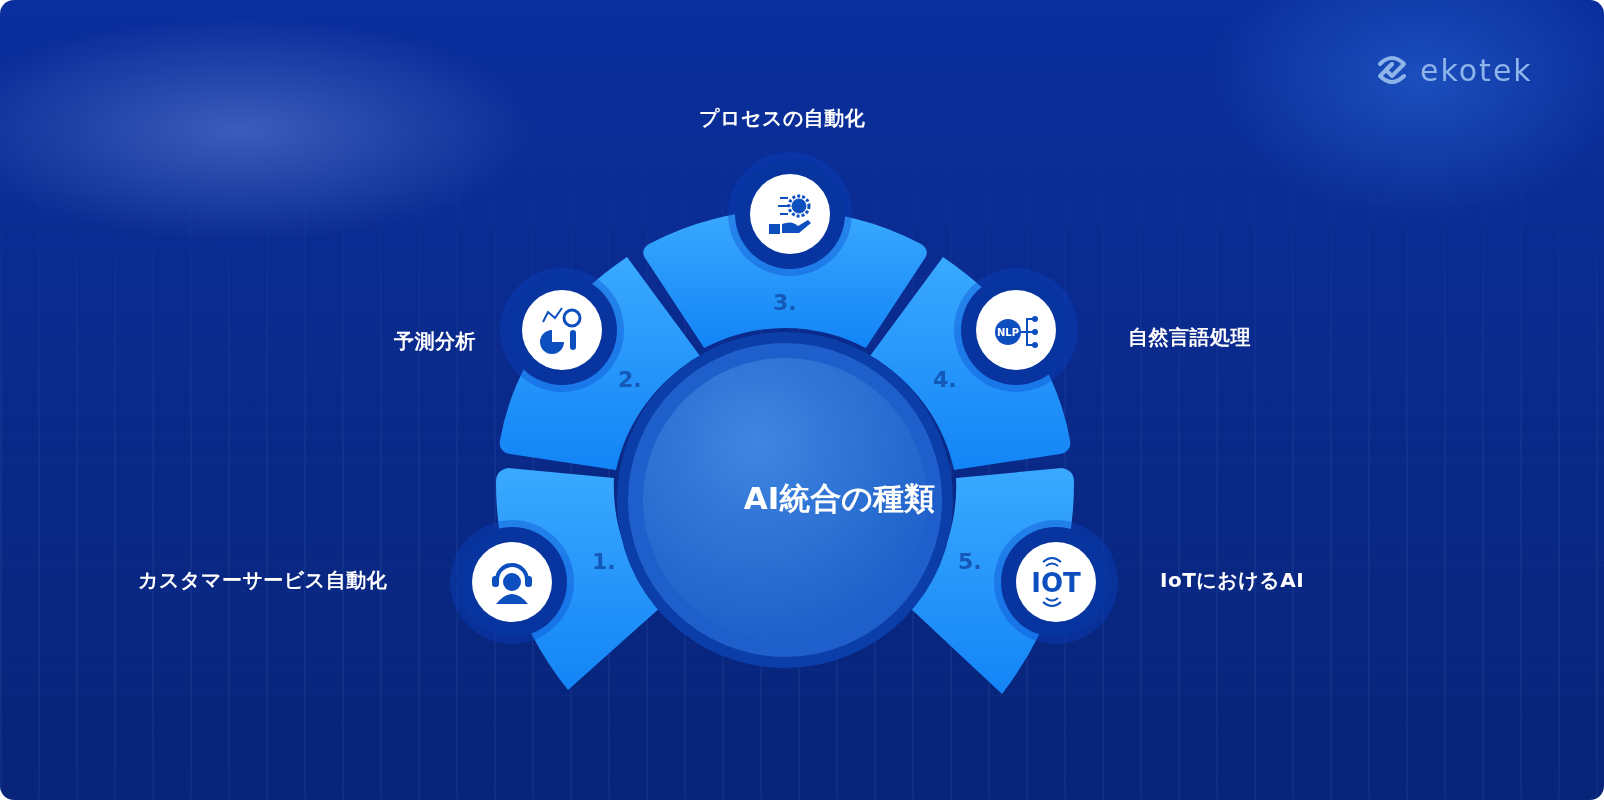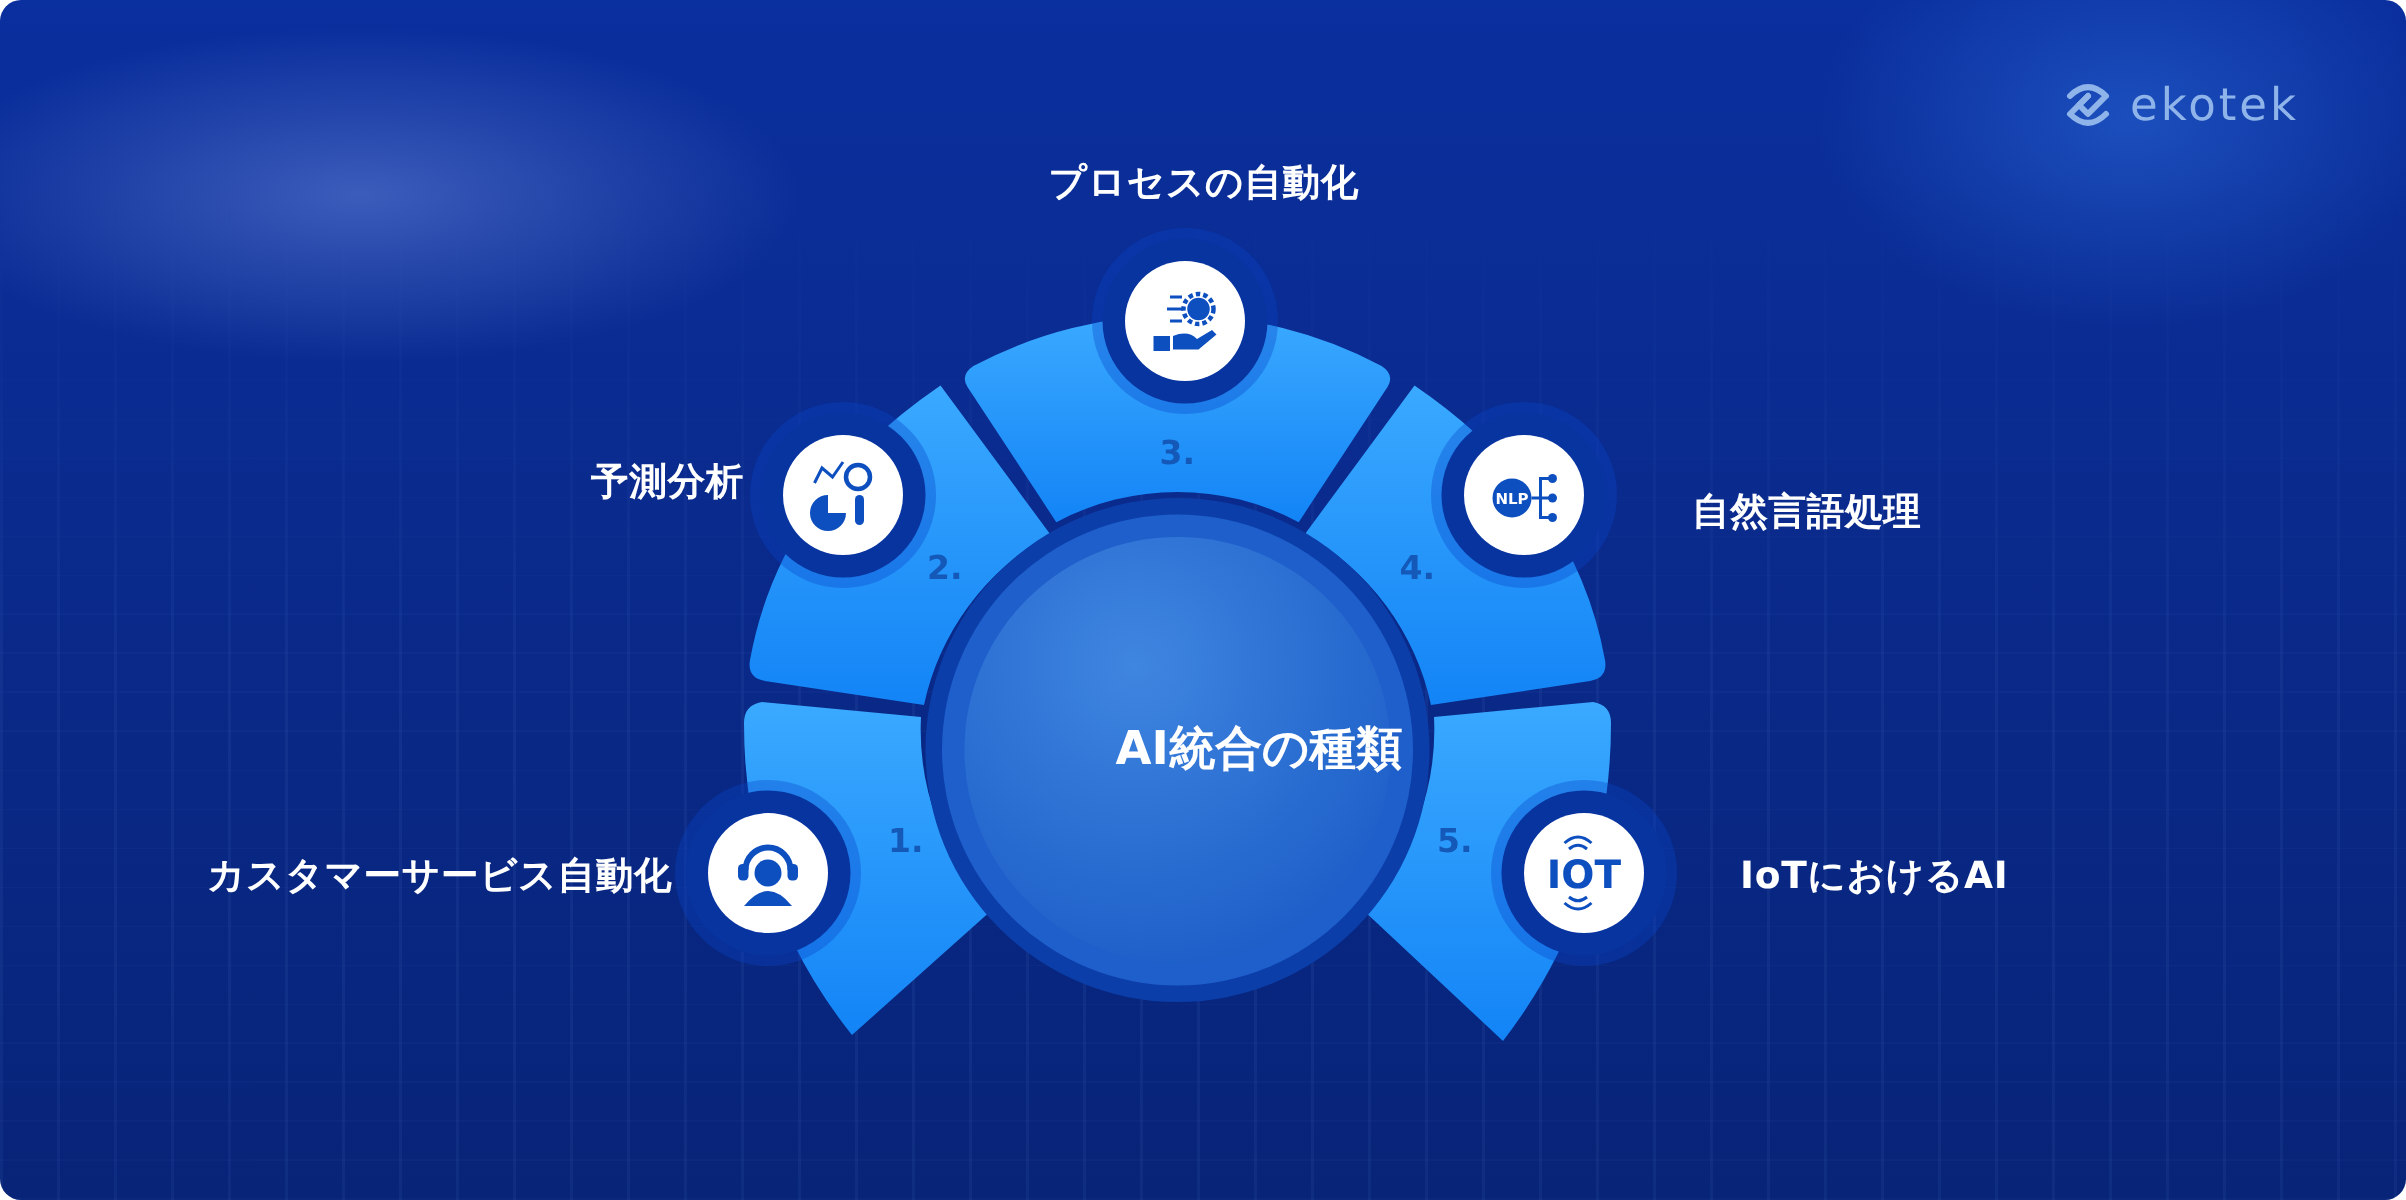--- a/index.html
+++ b/index.html
@@ -7,21 +7,21 @@
   .card{position:absolute;left:0;top:0;width:1604px;height:800px;border-radius:14px;overflow:hidden;
     background:radial-gradient(ellipse 420px 160px at 240px 130px, rgba(120,150,230,0.45), transparent 70%),
                radial-gradient(ellipse 300px 200px at 1420px 80px, rgba(60,140,255,0.35), transparent 70%),
                linear-gradient(180deg,#0a2f9e 0%,#0a2a8c 45%,#072478 100%);}
   .grid-lines{position:absolute;inset:0;opacity:.18;
     background-image:repeating-linear-gradient(90deg, rgba(140,180,255,.35) 0 2px, transparent 2px 38px),
                      repeating-linear-gradient(0deg, rgba(140,180,255,.18) 0 1px, transparent 1px 26px);
     -webkit-mask-image:linear-gradient(180deg,transparent 15%,#000 55%,#000 100%);
     mask-image:linear-gradient(180deg,transparent 15%,#000 55%,#000 100%);}
   svg.diagram{position:absolute;left:0;top:0;}
-  .label{position:absolute;color:#ffffff;font-weight:bold;font-size:25px;white-space:nowrap;letter-spacing:0.5px;}
+  .label{position:absolute;color:#ffffff;font-weight:bold;font-size:20px;white-space:nowrap;letter-spacing:0.5px;}
   .logo{position:absolute;left:1372px;top:50px;display:flex;align-items:center;gap:8px;color:#8fb4ea;}
   .logo-text{font-size:30px;letter-spacing:2px;font-family:"DejaVu Sans",sans-serif;}
   .center-title{position:absolute;left:635px;top:478px;width:300px;text-align:right;color:#fff;font-weight:bold;font-size:31px;}
   .num{position:absolute;color:#1458b8;font-weight:bold;font-size:22px;}
 </style>
 </head>
 <body>
 
 <div class="card">
   <div class="grid-lines"></div>
@@ -119,21 +119,21 @@
     </g>
   </svg>
 
   <div class="num" style="left:592px;top:549px;">1.</div>
   <div class="num" style="left:618px;top:367px;">2.</div>
   <div class="num" style="left:773px;top:290px;">3.</div>
   <div class="num" style="left:933px;top:367px;">4.</div>
   <div class="num" style="left:958px;top:549px;">5.</div>
 
   <div class="label" style="left:138px;top:567px;">カスタマーサービス自動化</div>
-  <div class="label" style="left:394px;top:304px;">予測分析</div>
+  <div class="label" style="left:394px;top:328px;">予測分析</div>
   <div class="label" style="left:699px;top:105px;">プロセスの自動化</div>
   <div class="label" style="left:1128px;top:324px;">自然言語処理</div>
   <div class="label" style="left:1160px;top:567px;">IoTにおけるAI</div>
 
   <div class="center-title">AI統合の種類</div>
 
   <div class="logo">
     <svg width="40" height="40" viewBox="0 0 40 40">
       <path d="M8 14 Q20 2 32 14 L20 26 L14 20 L20 14" fill="none" stroke="#8fb4ea" stroke-width="4" stroke-linecap="round" stroke-linejoin="round"></path>
       <path d="M32 26 Q20 38 8 26 L20 14" fill="none" stroke="#8fb4ea" stroke-width="4" stroke-linecap="round" stroke-linejoin="round"></path>

